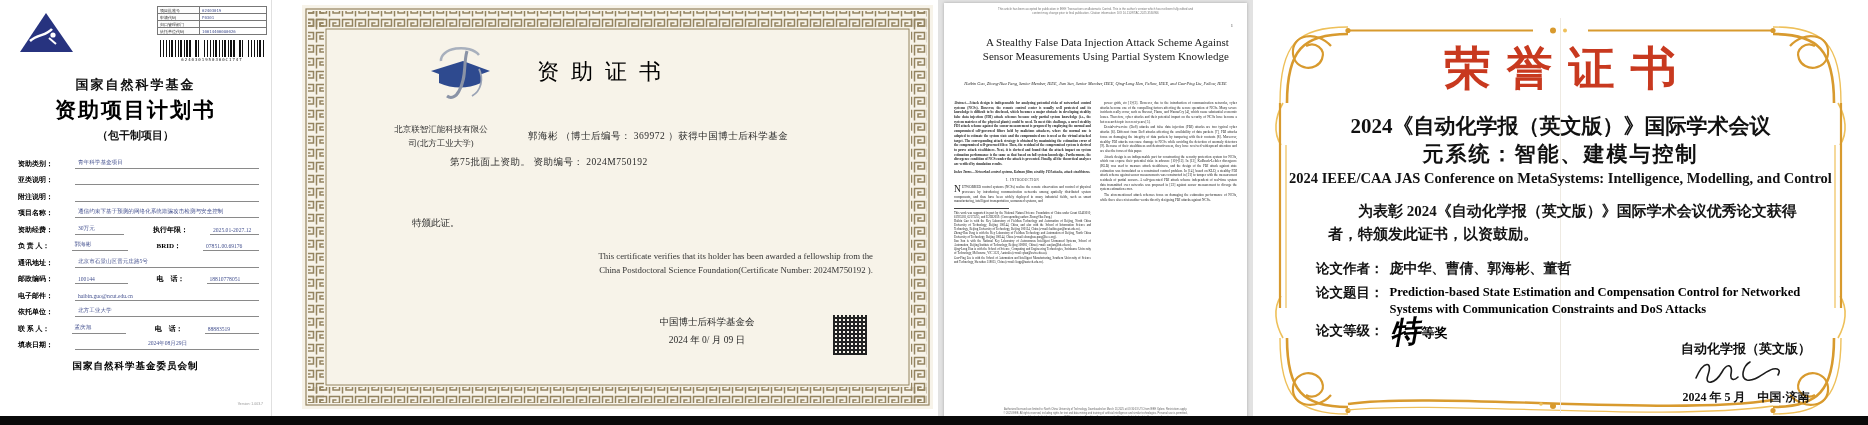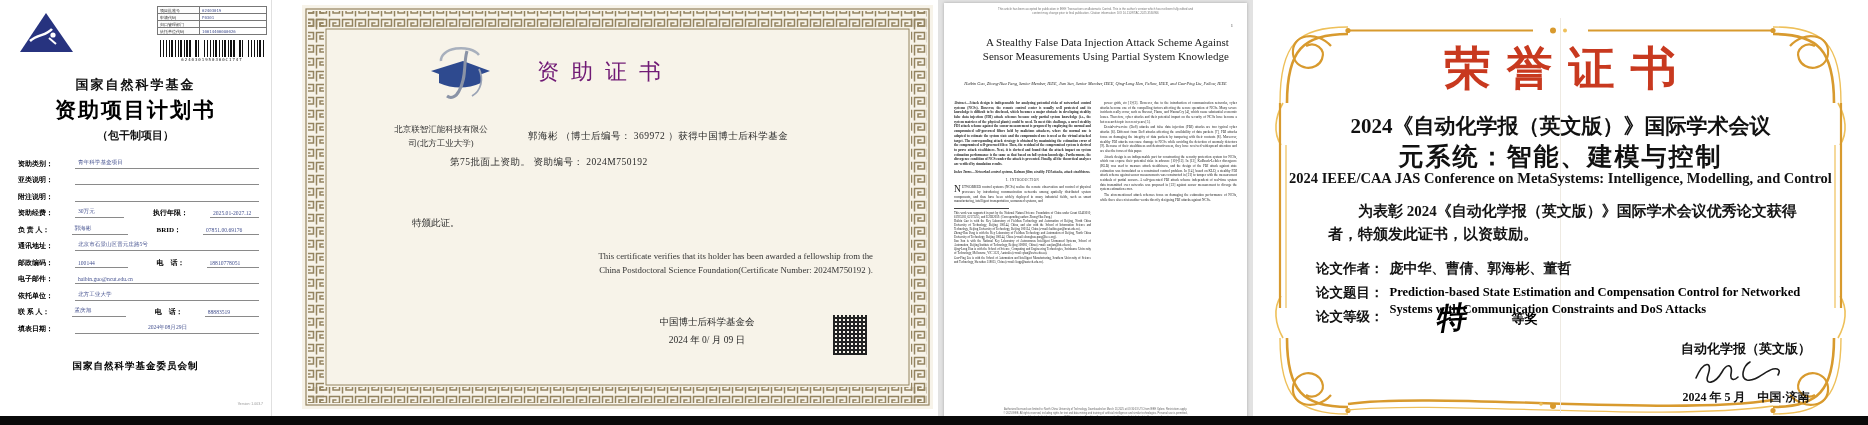--- a/index.html
+++ b/index.html
@@ -28,21 +28,21 @@
   .f-lab2 { margin-left:7px; font-weight:bold; font-size:7px; white-space:nowrap; font-family:"Liberation Serif", serif; }
   .f-center { text-align:center; }
   .p1-made { position:absolute; left:0; top:360px; width:100%; text-align:center; font-weight:bold; font-size:9.5px; color:#000; font-family:"Liberation Serif", serif; letter-spacing:1px; }
   .p1-version { position:absolute; right:8px; top:402px; font-size:3.5px; color:#999; }
 
   
   #panel2 { left:272px; width:666px; background:#fff; }
   .p2-page { position:absolute; left:30px; right:5px; top:5px; bottom:16px; background:#f7f3e9; }
   .p2-border-svg { position:absolute; inset:0; }
   .p2-logo { position:absolute; left:125px; top:40px; }
-  .p2-title { position:absolute; left:235px; top:52px; font-size:22px; letter-spacing:12px; color:#701a75; font-family:"Liberation Serif", serif; }
+  .p2-title { position:absolute; left:235px; top:52px; font-size:22px; letter-spacing:12px; color:#000000; font-family:"Liberation Serif", serif; }
   .p2-body { position:absolute; left:60px; right:36px; top:118px; font-family:"Liberation Serif", serif; color:#2a2a2a; }
   .p2-row1 { display:flex; align-items:center; }
   .p2-unit { width:158px; text-align:center; font-size:8.5px; line-height:1.6; color:#333; flex:0 0 auto; }
   .p2-text1 { font-size:9.5px; margin-left:8px; letter-spacing:0.5px; }
   .p2-text2 { font-size:9.5px; margin-top:6px; padding-left:88px; letter-spacing:0.5px; }
   .p2-issue { position:absolute; left:110px; top:212px; font-size:9.5px; color:#2a2a2a; font-family:"Liberation Serif", serif; }
   .p2-eng { position:absolute; left:40px; right:60px; top:244px; text-align:right; font-size:8.8px; line-height:1.6; color:#333; font-family:"Liberation Serif", serif; }
   .p2-signer { position:absolute; left:290px; width:230px; top:308px; text-align:center; font-size:9.5px; line-height:1.9; color:#2a2a2a; font-family:"Liberation Serif", serif; }
   .p2-qr { position:absolute; right:66px; top:310px; width:34px; height:40px; background:
       repeating-linear-gradient(0deg,#222 0,#222 2px,transparent 2px,transparent 4px),
@@ -65,21 +65,21 @@
   .p3-footrule { border:none; border-top:0.6px solid #444; width:40%; margin:4px auto 2px 0; }
   .p3-foot { font-size:3px; line-height:1.35; color:#222; white-space:pre-line; text-align:justify; }
   .p3-col p { text-indent:1.2em; margin-bottom:1px; }
   .p3-footer { position:absolute; left:3%; width:94%; bottom:5px; text-align:center; font-size:2.6px; line-height:1.5; color:#666; }
 
   
   #panel4 { left:1253px; width:615px; background:#fff;margin-top:8px; }
   .p4-fold { position:absolute; left:307px; top:10px; bottom:20px; width:1px; background:#eeeae2; }
   .p4-title { position:absolute; left:0; top:30px; width:100%; text-align:center; font-size:46px; font-weight:bold; color:#c8391f; font-family:"Liberation Serif", serif; letter-spacing:16px; text-indent:16px; }
   .p4-l1 { position:absolute; left:0; top:104px; width:100%; text-align:center; font-size:21px; font-weight:bold; color:#111; font-family:"Liberation Serif", serif; }
-  .p4-l2 { position:absolute; left:0; top:132px; width:100%; text-align:center; font-size:25px; font-weight:bold; color:#111; font-family:"Liberation Serif", serif; letter-spacing:2px; }
+  .p4-l2 { position:absolute; left:0; top:132px; width:100%; text-align:center; font-size:21px; font-weight:bold; color:#111; font-family:"Liberation Serif", serif; letter-spacing:2px; }
   .p4-l3 { position:absolute; left:0; top:162px; width:100%; text-align:center; font-size:14.5px; font-weight:bold; color:#111; font-family:"Liberation Serif", serif; }
   .p4-para { position:absolute; left:75px; right:55px; top:192px; font-size:15px; line-height:1.55; color:#141414; font-weight:600; font-family:"Liberation Serif", serif; text-indent:2em; }
   .p4-row { position:absolute; left:63px; right:40px; display:flex; align-items:flex-start; font-family:"Liberation Serif", serif; }
   .p4-lab { font-weight:bold; font-size:13.5px; color:#111; white-space:nowrap; }
   .p4-val { font-size:14px; color:#141414; font-weight:600; margin-left:6px; }
   .p4-val-en { font-size:12.5px; font-weight:bold; line-height:1.35; margin-left:6px; }
   .p4-grade-hand { font-size:30px; font-weight:bold; font-style:italic; font-family:"Liberation Serif", serif; line-height:0.8; margin:-2px 2px 0 6px; transform:rotate(-4deg); display:inline-block; }
   .p4-grade-tail { font-weight:bold; font-size:13px; margin-top:2px; }
   .p4-right { position:absolute; left:418px; width:150px; top:332px; text-align:center; font-family:"Liberation Serif", serif; }
   .p4-journal { font-weight:bold; font-size:13px; color:#111; }
@@ -134,20 +134,24 @@
         <span class="f-lab">资助类别：</span>
         <span class="f-val">青年科学基金项目</span>
       </div>
       <div class="f-row">
         <span class="f-lab">亚类说明：</span>
         <span class="f-val"></span>
       </div>
       <div class="f-row">
         <span class="f-lab">附注说明：</span>
         <span class="f-val"></span>
+      </div>
+      <div class="f-row">
+        <span class="f-lab">项目名称：</span>
+        <span class="f-val">通信约束下基于预测的网络化系统欺骗攻击检测与安全控制</span>
       </div>
       <div class="f-row">
         <span class="f-lab">资助经费：</span>
         <span class="f-val">30万元</span>
         <span class="f-lab2">执行年限：</span>
         <span class="f-val">2025.01-2027.12</span>
       </div>
       <div class="f-row">
         <span class="f-lab">负 责 人：</span>
         <span class="f-val">郭海彬</span>
@@ -319,21 +323,21 @@
     <div class="p4-para">为表彰 2024《自动化学报（英文版）》国际学术会议优秀论文获得者，特颁发此证书，以资鼓励。</div>
 
     <div class="p4-row" style="top:252px;">
       <span class="p4-lab">论文作者：</span>
       <span class="p4-val">庞中华、曹倩、郭海彬、董哲</span>
     </div>
     <div class="p4-row" style="top:276px;">
       <span class="p4-lab">论文题目：</span>
       <span class="p4-val-en">Prediction-based State Estimation and Compensation Control for Networked Systems with Communication Constraints and DoS Attacks</span>
     </div>
-    <div class="p4-row" style="top:300px;gap:45px;">
+    <div class="p4-row" style="top:314px;">
       <span class="p4-lab">论文等级：</span>
       <span class="p4-grade-hand">特</span>
       <span class="p4-grade-tail">等奖</span>
     </div>
 
     <div class="p4-right">
       <div class="p4-journal">自动化学报（英文版）</div>
       <svg width="112" height="26" viewBox="0 0 112 26">
         <path d="M6,20 c8,-18 17,-17 12,-3 c-4,11 7,9 14,-3 c5,-9 11,-8 9,2 c-1,6 3,7 7,3 m12,-15 c-7,4 -10,16 -3,18 c9,2 18,-9 26,-11 c5,-1 8,1 5,6" fill="none" stroke="#1c1c1c" stroke-width="1.6" stroke-linecap="round"></path>
       </svg>

